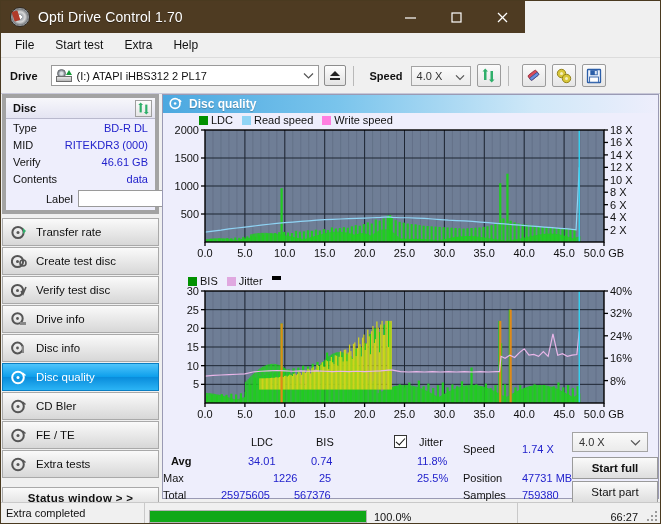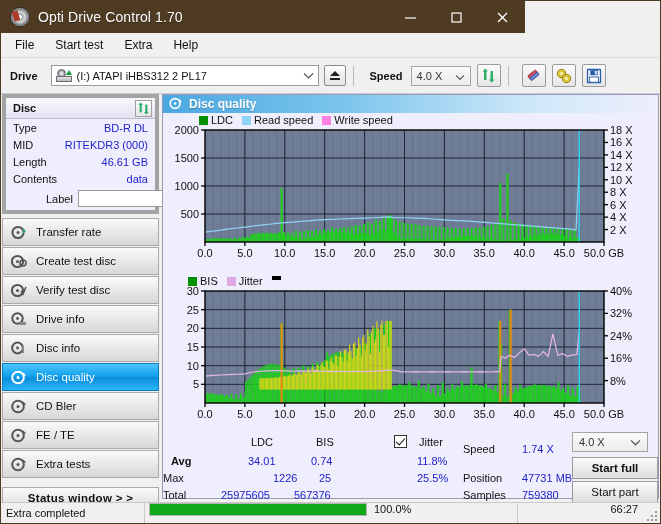--- a/index.html
+++ b/index.html
@@ -219,21 +219,21 @@
   }
   .btn.thin{font-weight:normal;}
 
   
   .statusbar{
     position:absolute;left:0;bottom:0;width:659px;height:20px;
     background:#f0f0f0;border-top:1px solid #c9c9c9;
     display:flex;align-items:center;font-size:11px;color:#111;
   }
   .statusbar .txt{margin-left:5px;width:138px;}
-  .sb-cell{border-left:1px solid #c9c9c9;height:20px;display:flex;align-items:flex-start;}
+  .sb-cell{border-left:1px solid #c9c9c9;height:20px;display:flex;align-items:flex-end;}
   .progtrack{
     width:218px;height:13px;background:#fff;border:1px solid #b4b4b4;
     box-sizing:border-box;margin-left:4px;position:relative;
   }
   .progfill{position:absolute;left:0;top:0;height:100%;background:#10a818;}
   .grip{position:absolute;right:3px;bottom:2px;width:10px;height:10px;}
   .grip i{position:absolute;width:2px;height:2px;background:#9a9a9a;}
 </style>
 </head>
 <body>
@@ -363,21 +363,21 @@
 
       <div class="drow">
         <span class="k">Type</span>
         <span class="v">BD-R DL</span>
       </div>
       <div class="drow">
         <span class="k">MID</span>
         <span class="v">RITEKDR3 (000)</span>
       </div>
       <div class="drow">
-        <span class="k">Length</span>
+        <span class="k">Verify</span>
         <span class="v">46.61 GB</span>
       </div>
       <div class="drow">
         <span class="k">Contents</span>
         <span class="v">data</span>
       </div>
 
       <div class="labelrow">
         <span class="k">Label</span>
         <input class="labelinput" type="text" value="" style="">

